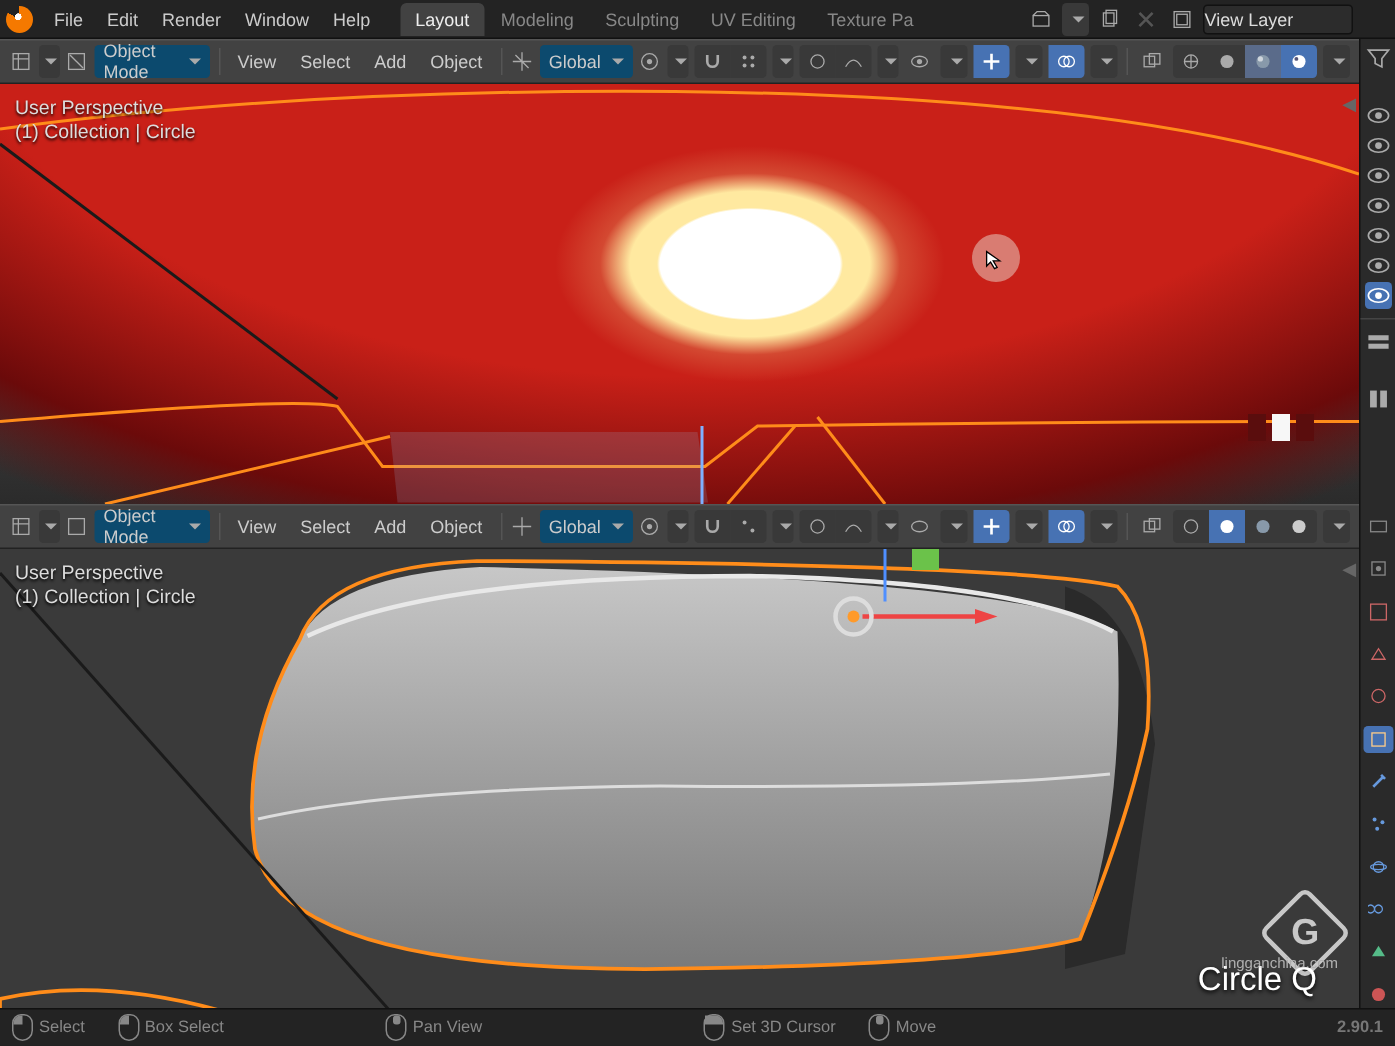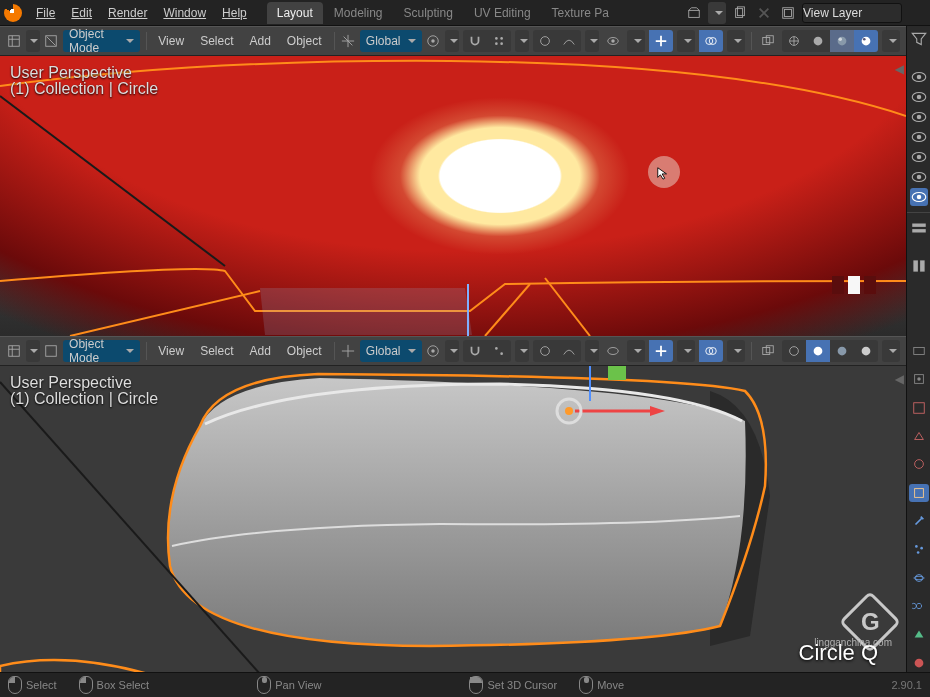--- a/index.html
+++ b/index.html
@@ -1,21 +1,21 @@
 <!DOCTYPE html>
 <html><head>
 <meta charset="utf-8">
 <style>
 * { margin: 0; padding: 0; box-sizing: border-box; font-family: -apple-system, "Segoe UI", Arial, sans-serif; }
 body { width: 930px; height: 697px; background: #232323; color: #ddd; overflow: hidden; position: relative; font-size: 12px; }
 
 
 .topbar { height: 26px; background: #232323; display: flex; align-items: center; padding: 0 4px; border-bottom: 1px solid #111; }
 .blender-logo { width: 18px; height: 18px; margin-right: 6px; background: radial-gradient(circle at 45% 40%, #fff 0 15%, transparent 16%), conic-gradient(#f57900 0 300deg, transparent 0); border-radius: 50%; }
-.menu-item { padding: 3px 8px; color: #ccc; cursor: pointer; text-decoration: underline; }
+.menu-item { padding: 3px 8px; color: #ccc; cursor: pointer; }
 .ws-tabs { display: flex; margin-left: 12px; }
 .ws-tab { padding: 4px 10px; color: #888; border-radius: 4px 4px 0 0; margin-right: 1px; }
 .ws-tab.active { background: #424242; color: #eee; }
 .top-right { margin-left: auto; display: flex; align-items: center; gap: 4px; }
 .field { background: #2c2c2c; border: 1px solid #111; border-radius: 3px; height: 20px; display: flex; align-items: center; }
 .field .txt { padding: 0 6px 0 0; min-width: 70px; color: #ddd; }
 .icobtn { width: 20px; height: 20px; display: flex; align-items: center; justify-content: center; color: #aaa; border-radius: 3px; }
 .icobtn svg { width: 14px; height: 14px; }
 .close-x { color: #555; }
 
@@ -31,21 +31,21 @@
 .pill-row .icobtn:last-child { border-radius: 0 3px 3px 0; }
 .pill-row .icobtn.active { background: #4772b3; color: #fff; }
 .pill-row .icobtn.hl { background: #5a6b8a; }
 .vp-right { margin-left: auto; display: flex; align-items: center; gap: 4px; }
 .dd-only { width: 18px; height: 22px; background: #393939; border-radius: 3px; display:flex; align-items:center; justify-content:center; }
 
 
 .viewport { position: relative; background: #393939; overflow: hidden; }
 .vp-top { height: 280px; }
 .vp-bot { height: 308px; }
-.overlay-text { position: absolute; left: 10px; color: #ddd; z-index: 20; font-size: 16px; text-shadow: 0 1px 2px #000; }
+.overlay-text { position: absolute; left: 10px; color: #ddd; z-index: 20; font-size: 13px; text-shadow: 0 1px 2px #000; }
 .collapse-chev { position: absolute; right: 2px; top: 6px; color: #666; z-index: 20; }
 .svg-full { position: absolute; inset: 0; width: 100%; height: 100%; }
 .cursor-ring { position: absolute; width: 32px; height: 32px; border-radius: 50%; background: rgba(230,200,190,.55); z-index:25; }
 .cursor-ring svg { position: absolute; left: 8px; top: 10px; width: 14px; height: 14px; }
 .hint-text { position: absolute; right: 28px; bottom: 8px; color: #fff; font-size: 22px; z-index: 25; text-shadow: 0 1px 3px #000; }
 
 
 .red-scene { position: absolute; inset: 0; background: radial-gradient(ellipse 380px 230px at 500px 120px, #ffffff 0 60px, #ffe9a0 62px 80px, rgba(255,235,150,.2) 100px, transparent 130px), radial-gradient(ellipse 900px 500px at 460px -80px, #c92018 0 55%, #6b0a0a 75%, transparent 85%), linear-gradient(#3a3a3a 75%, #2b2b2b); }
 .red-outline { position: absolute; inset: 0; }
 
@@ -61,21 +61,21 @@
 
 
 .pstrip { position: absolute; right: 0; width: 24px; background: #2a2a2a; border-left:1px solid #111; display:flex; flex-direction:column; align-items:center; padding-top:4px; gap: 10px; }
 .pstrip .ptab { width: 20px; height: 20px; display:flex; align-items:center; justify-content:center; border-radius:3px; }
 .pstrip .ptab svg { width:14px; height:14px; }
 .ptab.active { background:#4772b3; }
 
 
 .statusbar { position:absolute; bottom:0; left:0; right:0; height:25px; background:#232323; border-top:1px solid #111; display:flex; align-items:center; padding:0 8px; gap: 6px; color:#888; font-size:11px; }
 .statusbar .grp { display:flex; align-items:center; gap:4px; margin-right: 16px; }
-.statusbar .ver { margin-left:auto; color:#777; }
+.statusbar .ver { margin-left:auto; color:#777;font-weight:bold; }
 .mouse-ico { width:14px; height:18px; border:1px solid #888; border-radius: 6px 6px 7px 7px; position:relative; }
 .mouse-ico::before { content:''; position:absolute; top:0; width:50%; height:40%; background:#888; }
 .mouse-l::before { left:0; border-radius:5px 0 0 0; }
 .mouse-m::before { left:30%; width:40%; border-radius:2px; }
 
 .watermark { position:absolute; right: 14px; bottom: 30px; z-index:40; opacity:.72; display:flex; align-items:center; gap:8px; color:#fff; }
 .watermark .logo { width:44px; height:44px; border:3px solid #fff; transform: rotate(45deg); border-radius:6px; display:flex; align-items:center; justify-content:center; }
 .watermark .logo span { transform: rotate(-45deg); font-size: 24px; font-weight:bold; }
 .watermark .zh { font-size: 26px; font-weight:bold; letter-spacing:1px; }
 .watermark .url { position:absolute; right:0; bottom:-4px; font-size:10px; color:#ddd; }

